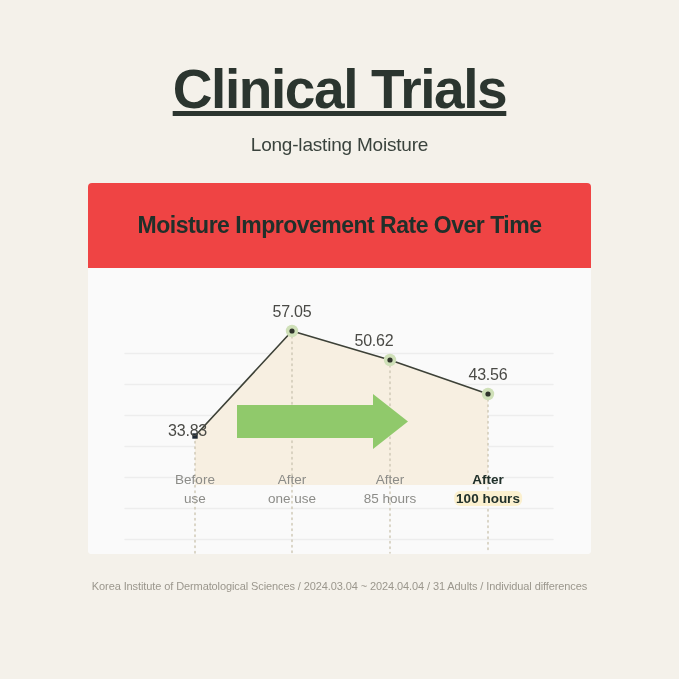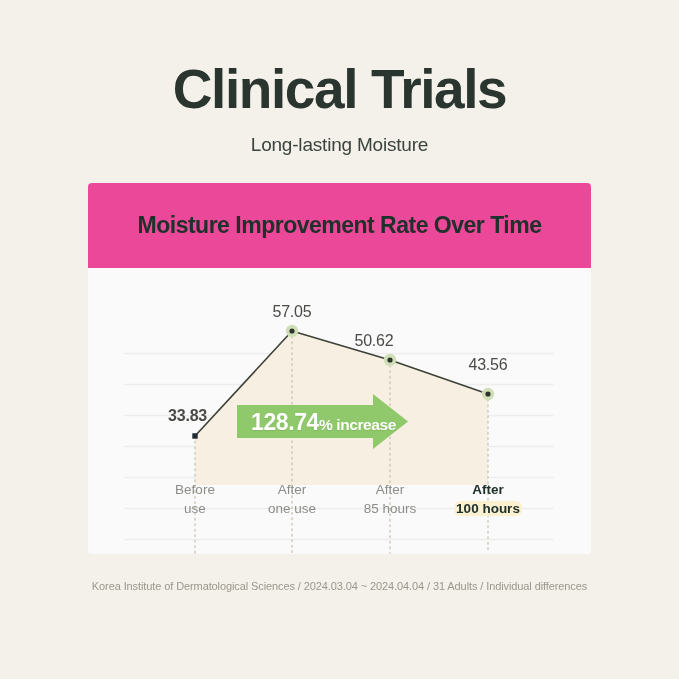--- a/index.html
+++ b/index.html
@@ -19,20 +19,21 @@
   
   .hero-title {
     position: absolute;
     top: 58px; left: 0; width: 679px;
     text-align: center;
     font-size: 55px;
     font-weight: 700;
     letter-spacing: -1.4px;
     color: #2b352f;
     line-height: 1.16;
+    text-decoration: underline;
   }
   .hero-sub {
     position: absolute;
     top: 134px; left: 0; width: 679px;
     text-align: center;
     font-size: 19px;
     font-weight: 400;
     color: #3a433d;
     letter-spacing: -0.2px;
   }
@@ -41,21 +42,21 @@
   .card {
     position: absolute;
     left: 88px; top: 183px;
     width: 503px; height: 371px;
     background: #fafafa;
     border-radius: 4px;
     overflow: hidden;
   }
   .card-header {
     height: 85px;
-    background: #ec4899;
+    background: #ef4444;
     display: flex;
     align-items: center;
     justify-content: center;
   }
   .card-header-title {
     font-size: 23px;
     font-weight: 700;
     color: #20302a;
     letter-spacing: -0.5px;
   }
@@ -90,21 +91,21 @@
     color: #ffffff;
     letter-spacing: -0.4px;
     text-shadow: 0 1px 1px rgba(90,130,60,0.25);
   }
   .arrow-num { font-size: 23px; font-weight: 700; }
   .arrow-rest { font-size: 15.5px; font-weight: 700; }
 
   
   .xlabels {
     position: absolute;
-    left: 0; top: 210px;
+    left: 0; top: 200px;
     width: 503px; height: 70px;
   }
   .xlab {
     position: absolute;
     transform: translateX(-50%);
     text-align: center;
     font-size: 13.5px;
     line-height: 1.42;
     color: #8c8c88;
     white-space: nowrap;
@@ -178,28 +179,25 @@
             <circle cx="204" cy="63" r="6.2" fill="#cfe0b8"></circle>
             <circle cx="204" cy="63" r="2.6" fill="#2f332b"></circle>
             <circle cx="302" cy="92" r="6.2" fill="#cfe0b8"></circle>
             <circle cx="302" cy="92" r="2.6" fill="#2f332b"></circle>
             <circle cx="400" cy="126" r="6.2" fill="#cfe0b8"></circle>
             <circle cx="400" cy="126" r="2.6" fill="#2f332b"></circle>
             <rect x="104.3" y="165.3" width="5.4" height="5.4" fill="#1f2a34"></rect>
           </g>
         </svg>
 
-        <div class="val-label" style="left:80px; top:139px; transform:none;font-weight:bold;">33.83</div>
+        <div class="val-label" style="left:80px; top:154px; transform:none;">33.83</div>
         <div class="val-label" style="left:204px; top:35px;">57.05</div>
         <div class="val-label" style="left:286px; top:64px;">50.62</div>
-        <div class="val-label" style="left:400px; top:88px;">43.56</div>
-
-        <div class="arrow-text" style="left:163px; top:141px;">
-          <span class="arrow-num">128.74</span><span class="arrow-rest">% increase</span>
-        </div>
+        <div class="val-label" style="left:400px; top:98px;">43.56</div>
+
 
         <div class="xlabels">
           <div class="xlab" style="left:107px; top:2px;">
             <div>Before</div>
             <div>use</div>
           </div>
           <div class="xlab" style="left:204px; top:2px;">
             <div>After</div>
             <div>one use</div>
           </div>

